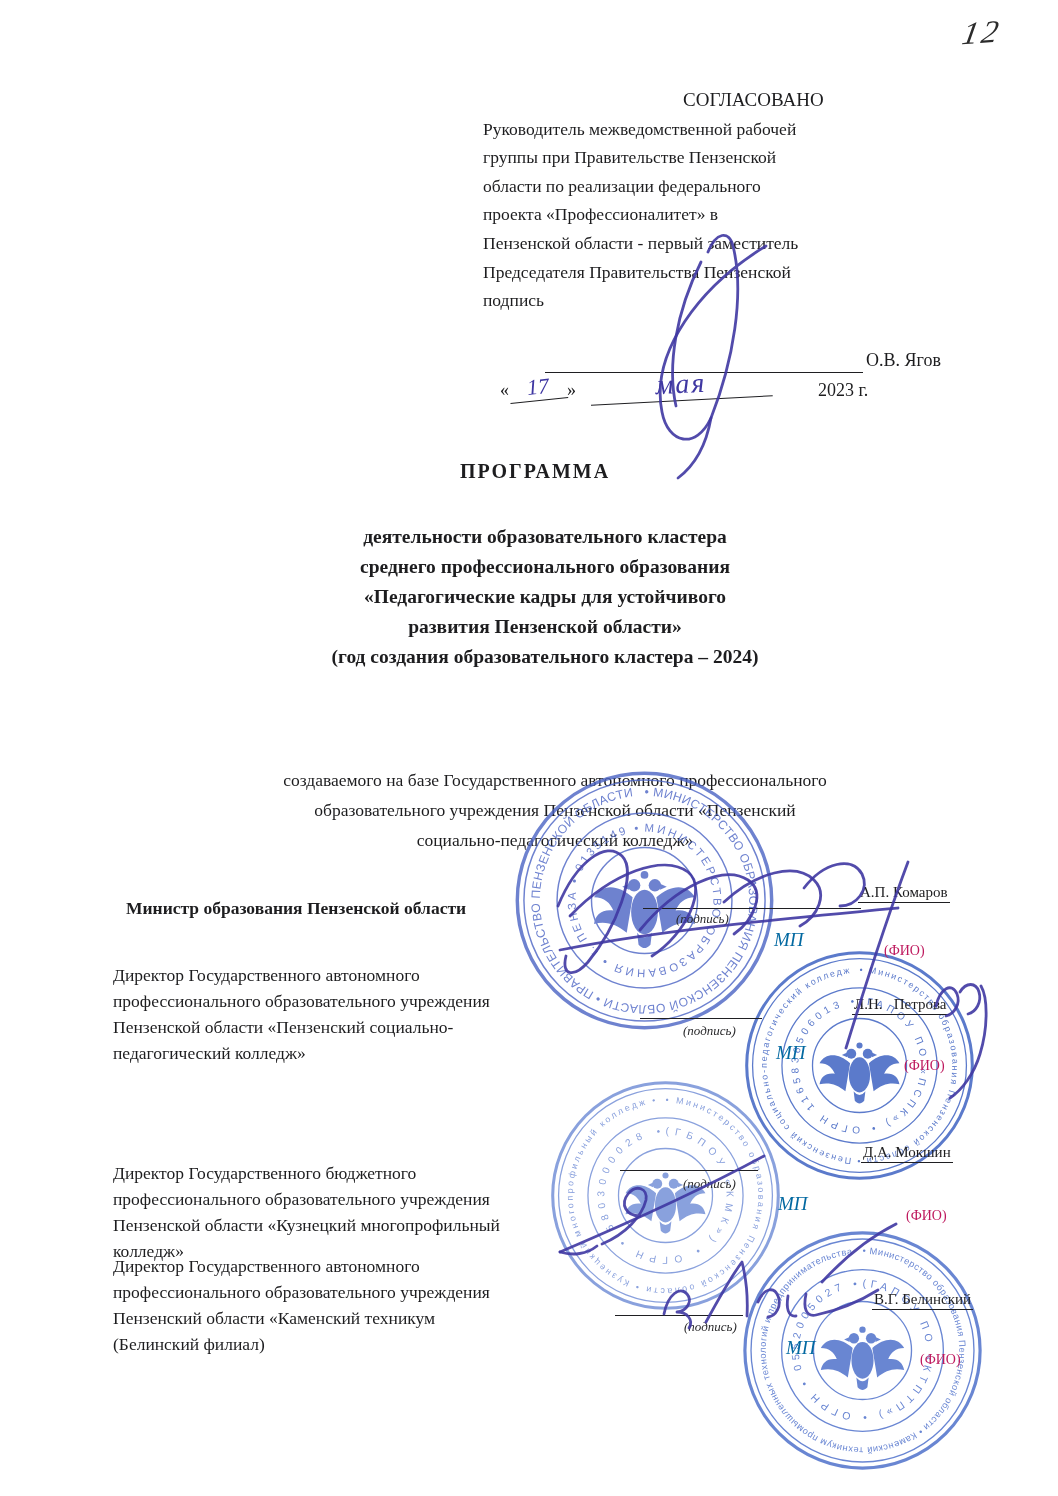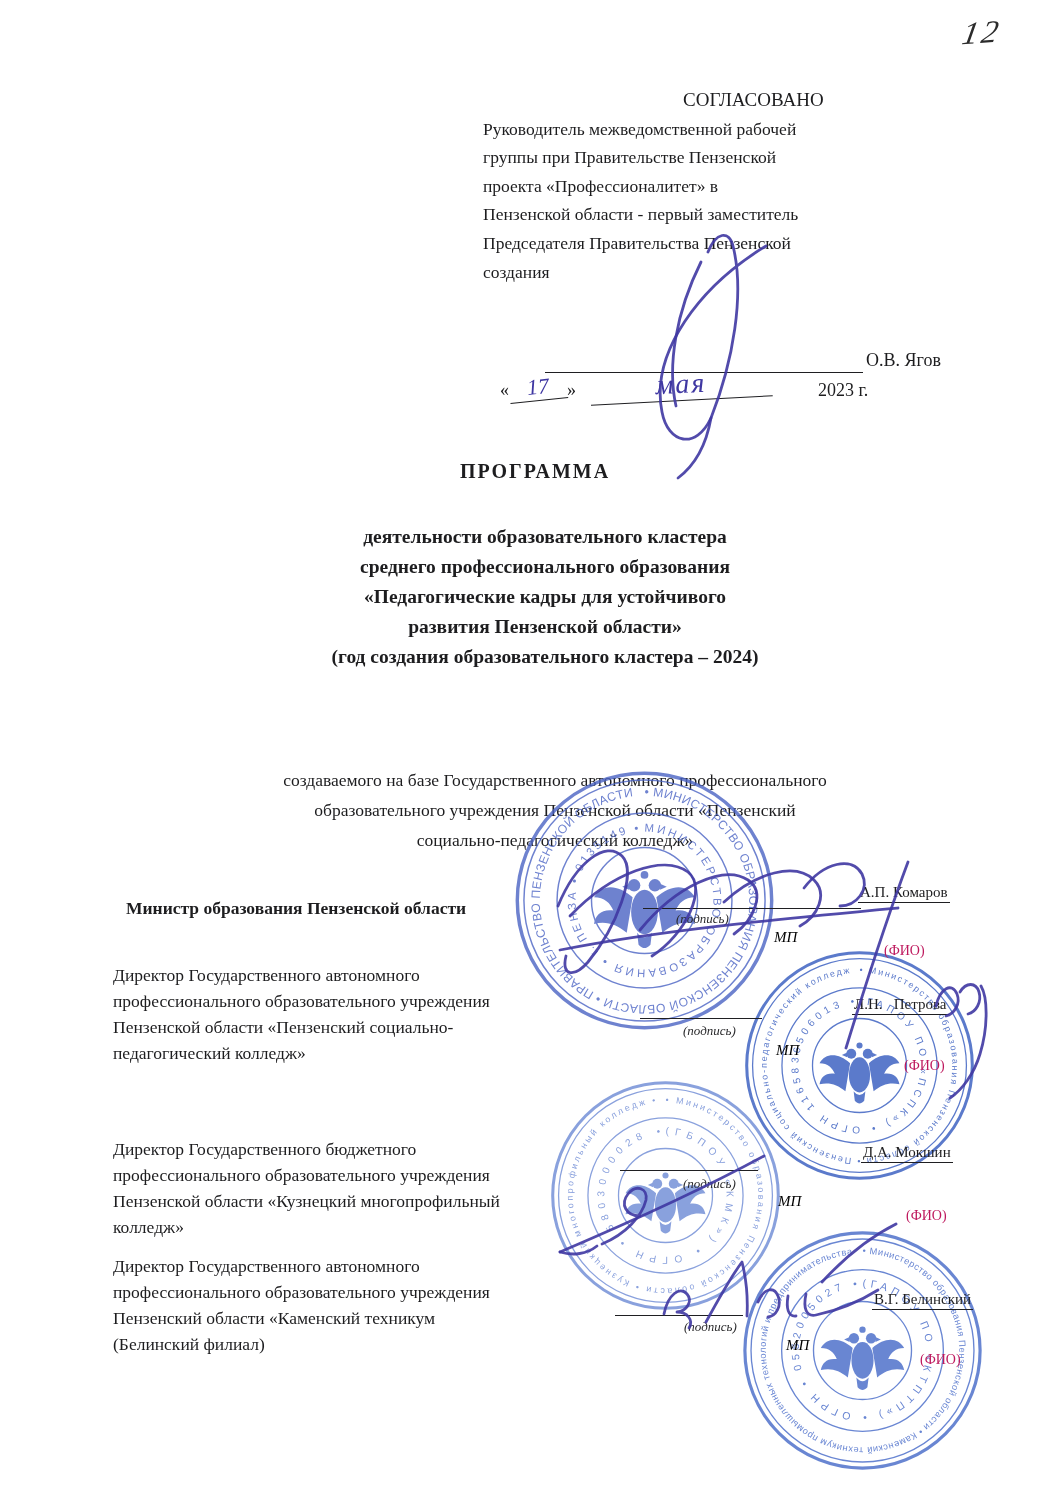--- a/index.html
+++ b/index.html
@@ -13,21 +13,21 @@
   .pageno{font-style:italic;font-size:32px;color:#2b2b2b;transform:skewX(-14deg) rotate(-4deg);letter-spacing:3px;}
   
   .approval{width:500px;text-align:left;font-size:17.5px;line-height:28.6px;}
   .approval .head{font-size:19px;margin-left:200px;}
   
   .rule{border-bottom:1.6px solid #1f1f22;height:18px;}
   .uname{border-bottom:1.6px solid #1f1f22;padding:0 2px 1px 2px;font-size:15px;white-space:nowrap;}
   .plain-name{font-size:18px;white-space:nowrap;}
   .cap{font-style:italic;font-size:13px;color:#2a2a2c;white-space:nowrap;}
   .cap2{font-size:14px;color:#be185d;white-space:nowrap;margin-top:33px;}
-  .mp{font-style:italic;font-size:15px;color:#000000;}
+  .mp{font-style:italic;font-size:19px;color:#0369a1;}
   
   .daterow{display:flex;align-items:flex-end;font-size:18px;}
   .dline{display:inline-block;border-bottom:1.6px solid #1f1f22;text-align:center;}
   .ink{color:#3f37a2;font-style:italic;}
   .hw-day{width:58px;font-size:22px;transform:rotate(-6deg);}
   .hw-month{width:182px;font-size:28px;transform:rotate(-3deg);letter-spacing:2px;}
   
   .c-line{text-align:center;white-space:nowrap;}
   .prog{font-weight:bold;font-size:20px;letter-spacing:2px;}
   .subt{font-weight:bold;font-size:19.5px;line-height:30px;}
@@ -69,24 +69,25 @@
       </g>
     </defs>
   </svg>
 
   <div class="abs pageno" style="left:963px;top:14px;">12</div>
 
   <div class="abs approval" style="left:483px;top:86px;">
     <div class="head">СОГЛАСОВАНО</div>
     <div>Руководитель межведомственной рабочей</div>
     <div>группы при Правительстве Пензенской</div>
+    <div>области по реализации федерального</div>
     <div>проекта «Профессионалитет» в</div>
     <div>Пензенской области - первый заместитель</div>
     <div>Председателя Правительства Пензенской</div>
-    <div>создания</div>
+    <div>подпись</div>
   </div>
 
   <div class="abs rule" style="left:545px;top:354px;width:318px;"></div>
   <div class="abs plain-name" style="left:866px;top:350px;">О.В. Ягов</div>
 
   <div class="abs daterow" style="left:500px;top:368px;">
     <span>«</span>
     <span class="dline ink hw-day">17</span>
     <span>»</span>
     <span style="width:14px"></span>
@@ -187,21 +188,21 @@
     <div class="lab">профессионального образовательного  учреждения</div>
     <div class="lab">Пензенской области «Пензенский социально-</div>
     <div class="lab">педагогический колледж»</div>
   </div>
   <div class="abs rule" style="left:640px;top:1000px;width:122px;"></div>
   <div class="abs uname" style="left:852px;top:996px;">Л.Н.&nbsp;&nbsp;&nbsp;Петрова</div>
   <div class="abs cap" style="left:683px;top:1023px;">(подпись)</div>
   <div class="abs cap2" style="left:904px;top:1025px;">(ФИО)</div>
   <div class="abs mp" style="left:776px;top:1042px;">МП</div>
 
-  <div class="abs" style="left:113px;top:1136px;">
+  <div class="abs" style="left:113px;top:1160px;">
     <div class="lab">Директор Государственного бюджетного</div>
     <div class="lab">профессионального образовательного  учреждения</div>
     <div class="lab">Пензенской области «Кузнецкий многопрофильный</div>
     <div class="lab">колледж»</div>
   </div>
   <div class="abs rule" style="left:620px;top:1152px;width:138px;"></div>
   <div class="abs uname" style="left:861px;top:1144px;">Д.А. Мокшин</div>
   <div class="abs cap" style="left:683px;top:1176px;">(подпись)</div>
   <div class="abs cap2" style="left:906px;top:1175px;">(ФИО)</div>
   <div class="abs mp" style="left:778px;top:1193px;">МП</div>

